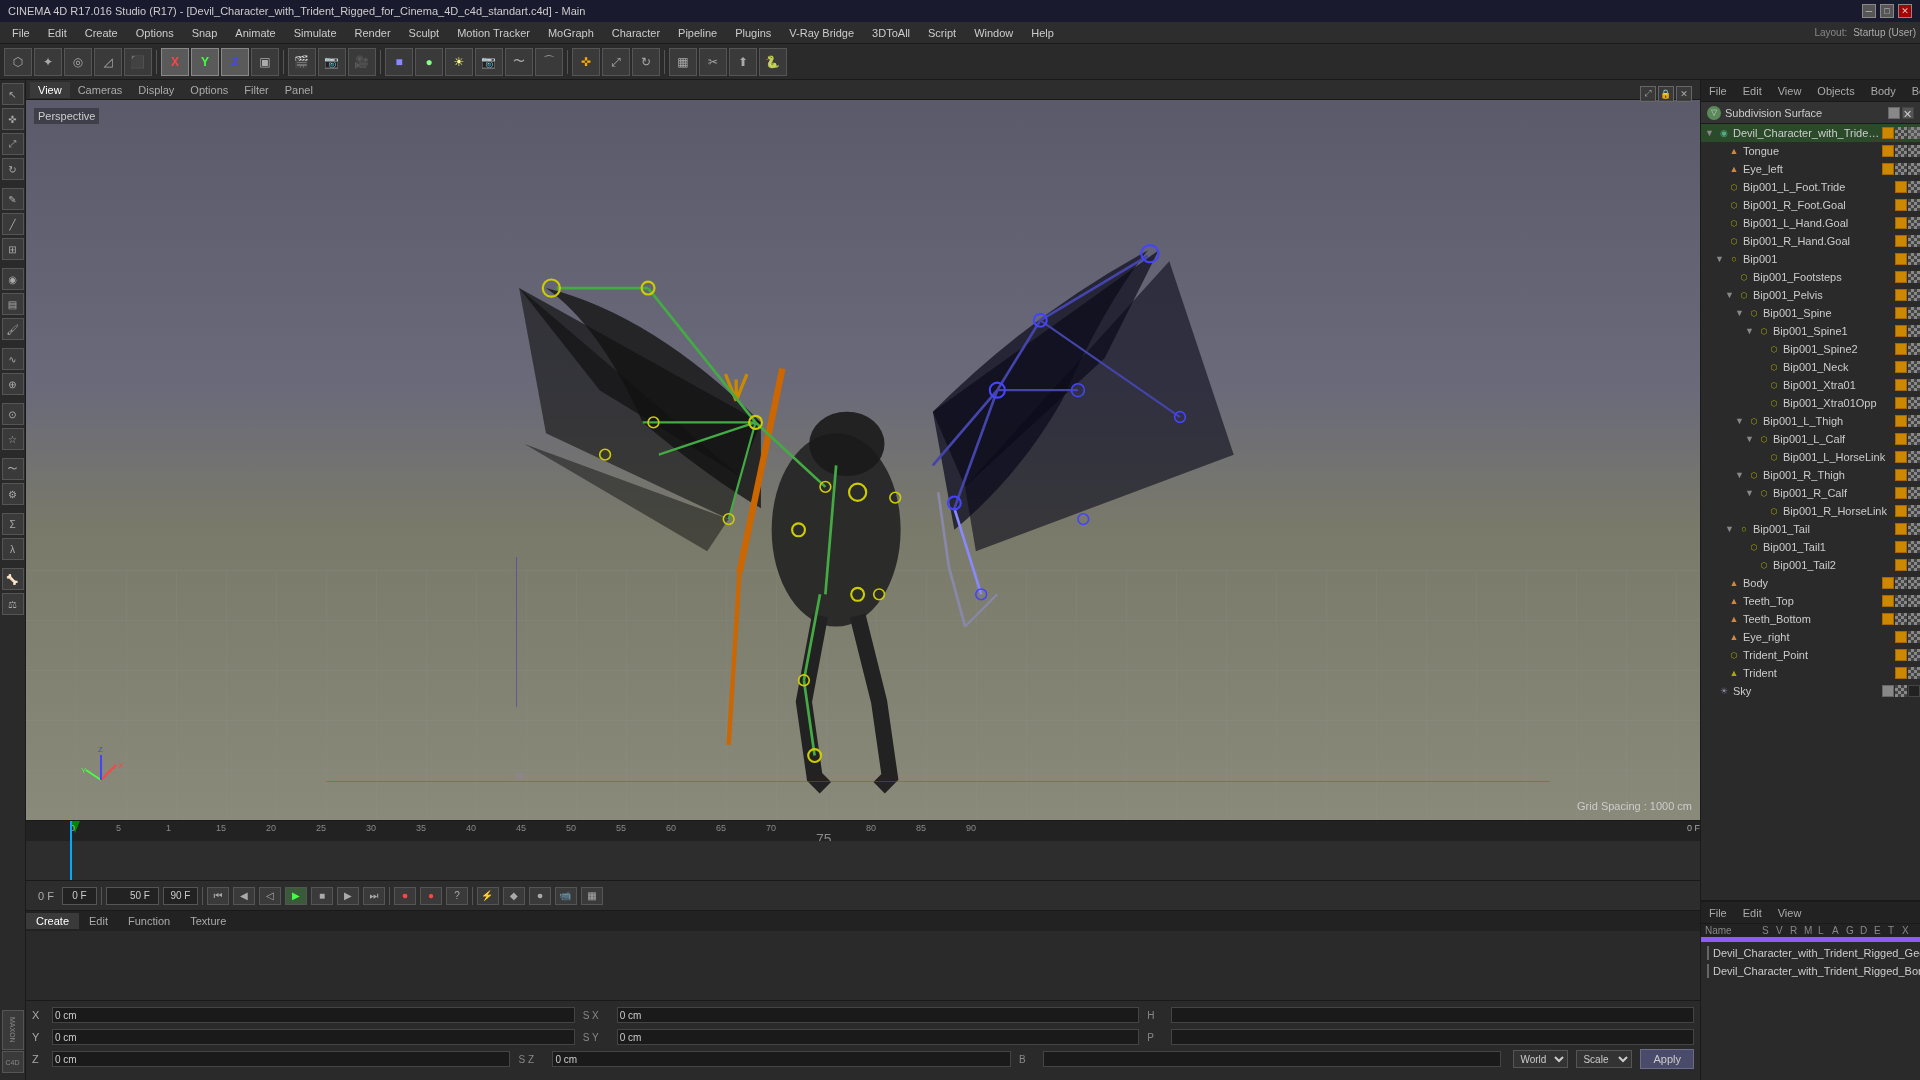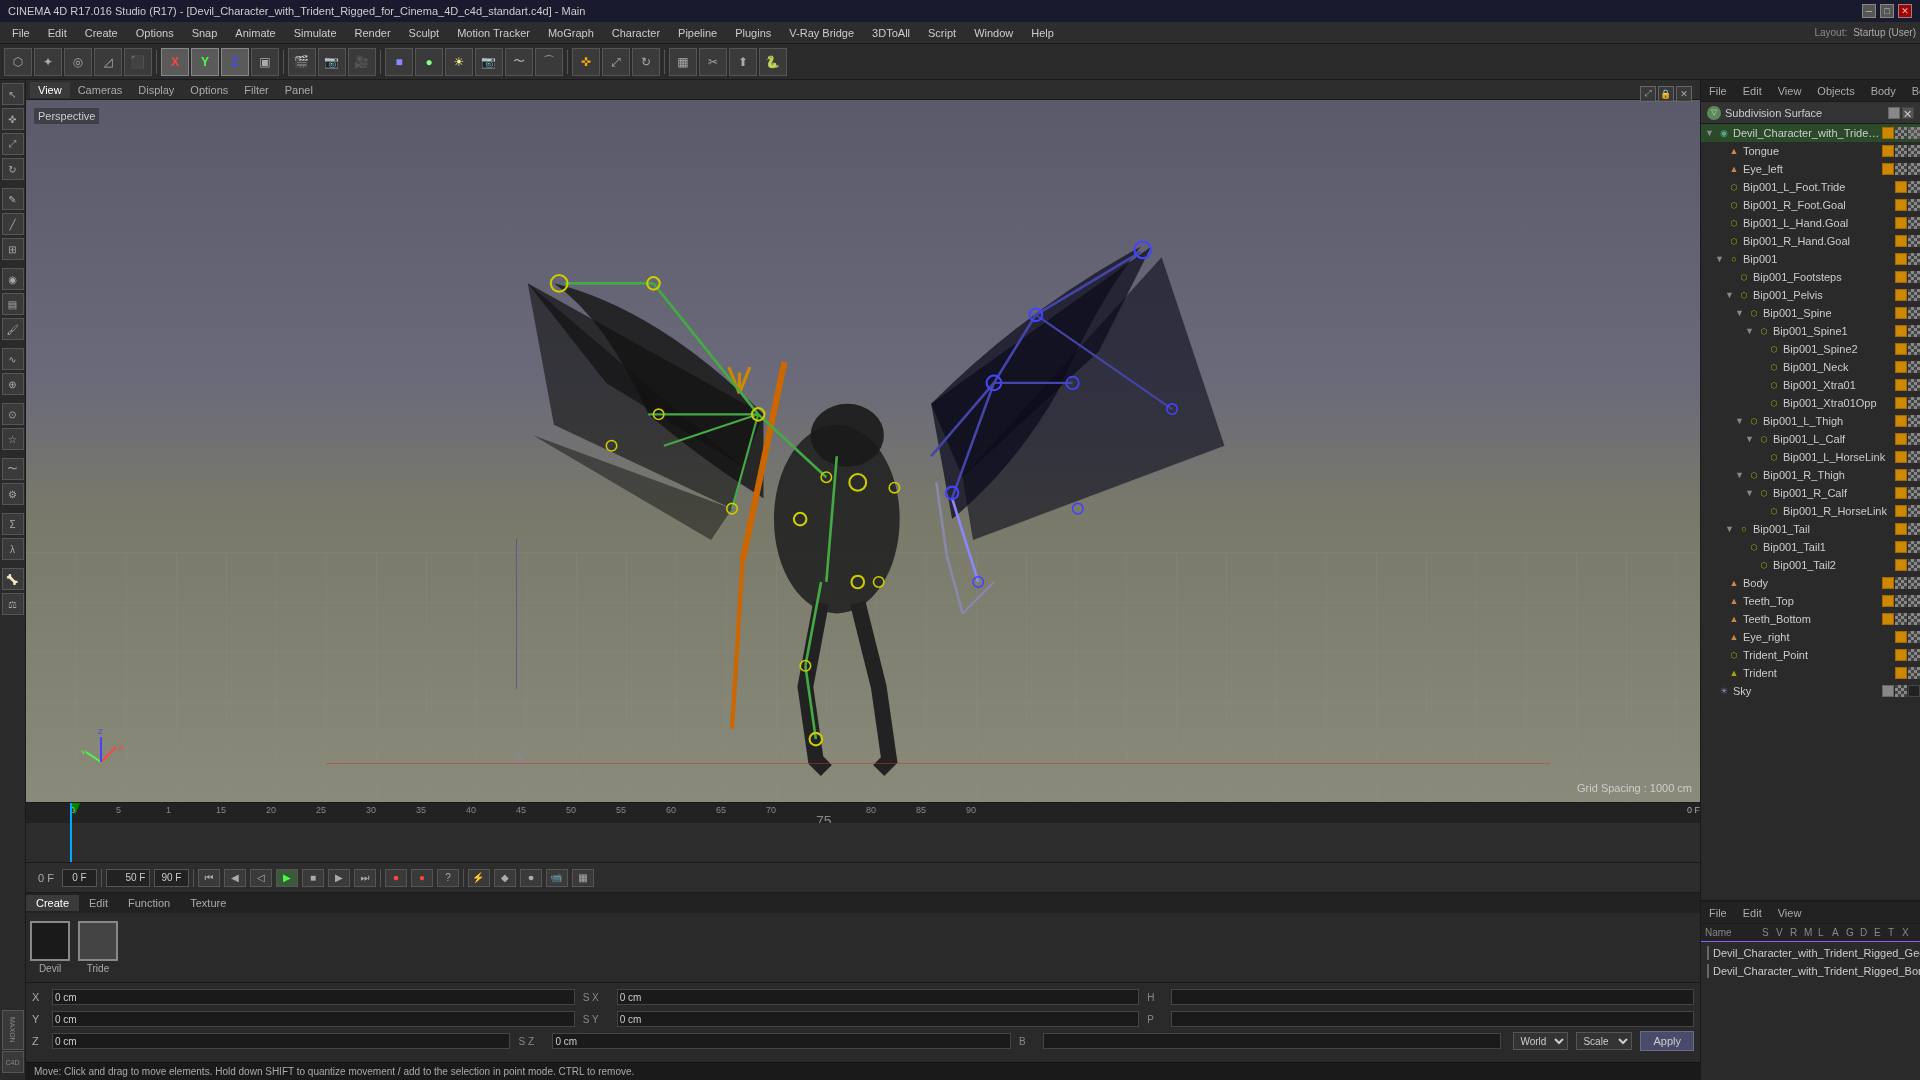--- a/index.html
+++ b/index.html
@@ -380,21 +380,21 @@
       </div>
       <div id="timeline-track" style="flex:1; background:#2d2d2d; position:relative;">
         <div class="playhead"></div>
       </div>
     </div>
 
     <div id="transport">
       <span class="transport-info">0 F</span>
       <input class="frame-input" value="0 F" readonly="" style="width: 35px;">
       <div style="width:1px; height:18px; background:#555;"></div>
-      <input class="frame-input" value="50 F" readonly="" style="width: 44px; padding-left: 15px;">
+      <input class="frame-input" value="50 F" readonly="" style="width: 53px; padding-left: 15px;">
       <input class="frame-input" value="90 F" readonly="" style="width: 35px;">
       <div style="width:1px; height:18px; background:#555;"></div>
 
       <div class="transport-btn">⏮</div>
       <div class="transport-btn">◀</div>
       <div class="transport-btn">◁</div>
       <div class="transport-btn" style="background:#3a5a3a; color:#4f4;">▶</div>
       <div class="transport-btn">■</div>
       <div class="transport-btn">▶</div>
       <div class="transport-btn">⏭</div>
@@ -410,31 +410,20 @@
       <div class="transport-btn">▦</div>
     </div>
 
     <div id="content-area">
       <div id="content-tabs">
         <span class="content-tab content-tab-active">Create</span>
         <span class="content-tab">Edit</span>
         <span class="content-tab">Function</span>
         <span class="content-tab">Texture</span>
       </div>
-      <div id="content-body">
-
-        <div style="display:flex; flex-direction:column; align-items:center;">
-          <div class="material-swatch" style="background:#1a1a1a; width:40px; height:40px; border:2px solid #888;"></div>
-          <div class="material-label">Devil</div>
-        </div>
-        <div style="display:flex; flex-direction:column; align-items:center;">
-          <div class="material-swatch" style="background:#444; width:40px; height:40px; border:2px solid #888;"></div>
-          <div class="material-label">Tride</div>
-        </div>
-      </div>
     </div>
 
     <div id="transform-controls" style="height:80px; background:#2a2a2a; border-top:1px solid #1a1a1a; padding:4px 6px;">
       <div class="transform-row">
         <span class="transform-label">X</span>
         <input class="tf-input" value="0 cm" style="flex: 1 1 0%; height: 16px; background: rgb(26, 26, 26); border: 1px solid rgb(68, 68, 68); color: rgb(204, 204, 204); font-size: 10px; padding: 0px 2px;">
         <span style="width:30px; font-size:10px; color:#888; margin-left:4px;">S X</span>
         <input class="tf-input" value="0 cm" style="width: 60px; height: 16px; background: rgb(26, 26, 26); border: 1px solid rgb(68, 68, 68); color: rgb(204, 204, 204); font-size: 10px; padding: 0px 2px;">
         <span style="width:20px; font-size:10px; color:#888; margin-left:4px;">H</span>
         <input class="tf-input" value="" style="width: 60px; height: 16px; background: rgb(26, 26, 26); border: 1px solid rgb(68, 68, 68); color: rgb(204, 204, 204); font-size: 10px; padding: 0px 2px;">
@@ -461,23 +450,20 @@
         </select>
         <select class="transform-dropdown" style="margin-left:4px;">
           <option>Scale</option>
           <option>Move</option>
           <option>Rotate</option>
         </select>
         <button class="apply-btn" style="margin-left:4px;">Apply</button>
       </div>
     </div>
 
-    <div id="statusbar">
-      <span>Move: Click and drag to move elements. Hold down SHIFT to quantize movement / add to the selection in point mode. CTRL to remove.</span>
-    </div>
   </div>
 
   <div id="right-panel">
 
     <div id="obj-manager">
       <div id="obj-manager-header">
         <span class="panel-menu-item">File</span>
         <span class="panel-menu-item">Edit</span>
         <span class="panel-menu-item">View</span>
         <span class="panel-menu-item">Objects</span>
@@ -827,21 +813,21 @@
       </div>
     </div>
 
     <div id="bottom-right">
       <div id="bottom-right-header">
         <span class="panel-menu-item">File</span>
         <span class="panel-menu-item">Edit</span>
         <span class="panel-menu-item">View</span>
       </div>
 
-      <div style="display:flex; align-items:center; height:18px; background:#222; padding:0 4px; border-bottom:1px solid #8b5cf6; font-size:10px; color:#888;">
+      <div style="display:flex; align-items:center; height:18px; background:#222; padding:0 4px; border-bottom:5px solid #8b5cf6; font-size:10px; color:#888;">
         <span style="flex:1;">Name</span>
         <span style="width:14px;">S</span>
         <span style="width:14px;">V</span>
         <span style="width:14px;">R</span>
         <span style="width:14px;">M</span>
         <span style="width:14px;">L</span>
         <span style="width:14px;">A</span>
         <span style="width:14px;">G</span>
         <span style="width:14px;">D</span>
         <span style="width:14px;">E</span>

